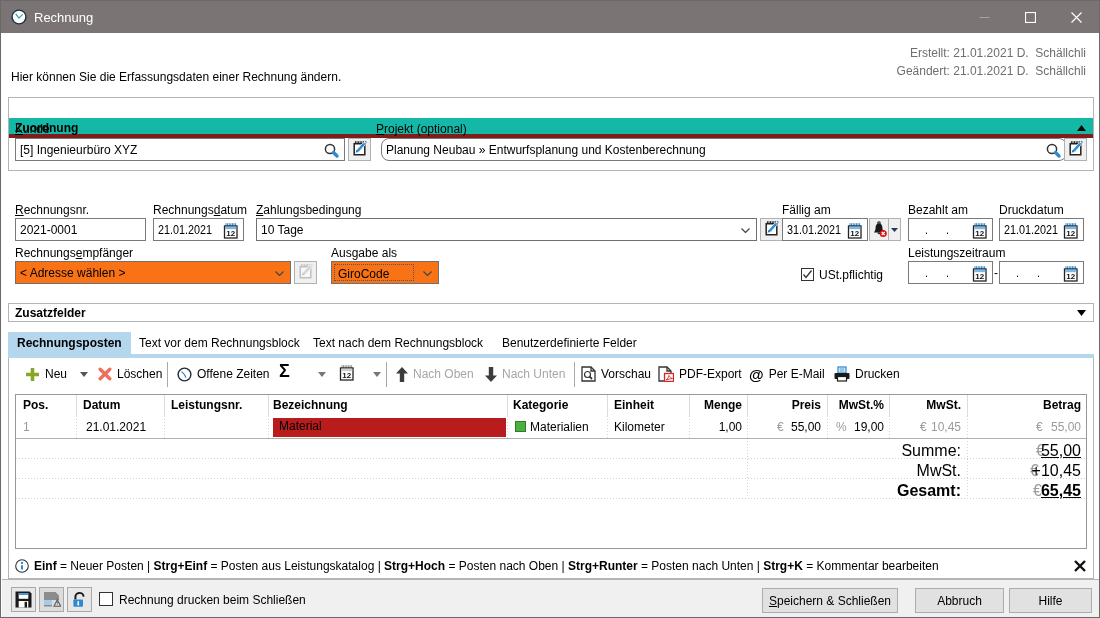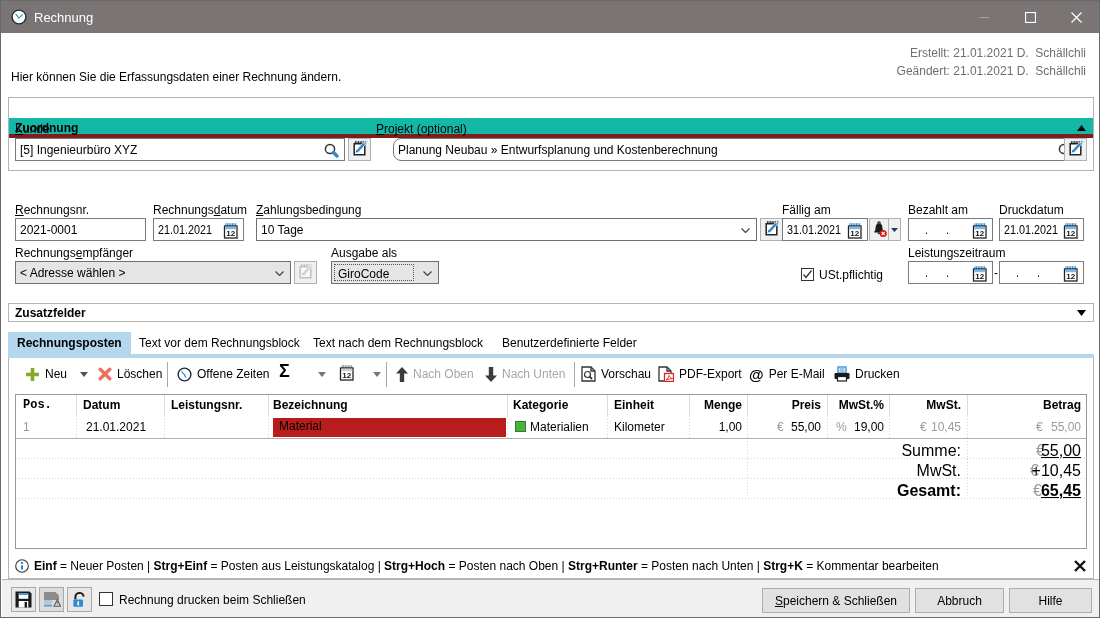--- a/index.html
+++ b/index.html
@@ -23,21 +23,21 @@
 
 .group { position:absolute; left:7px; width:1086px; background:#fff; border:1px solid #b4b4b4; }
 .group-hdr { position:relative; height:20px; background:#14b8a6; border-bottom:4px solid #7f1d1d;margin-top:20px; }
 .group-hdr .g-label { position:absolute; left:6px; top:3px; font-weight:bold; font-size:12px; }
 .g-arrow { position:absolute; right:7px; top:7px; }
 
 .fld-label { position:absolute; font-size:12px; white-space:pre; }
 .fld-label u { text-decoration:underline; }
 .textbox { position:absolute; height:23px; border:1px solid #7a7a7a; background:#fff; font-size:12px; display:flex; align-items:center; padding:0 4px; white-space:pre; }
 .dateval { display:inline-block; transform:scaleX(0.9); transform-origin:0 50%; }
-.combo { position:absolute; height:23px; border:1px solid #707070; background:#e5e5e5; font-size:12px; display:flex; align-items:center; padding:0 4px; }
+.combo { position:absolute; height:23px; border:1px solid #707070; background:#f97316; font-size:12px; display:flex; align-items:center; padding:0 4px; }
 .combo.white { background:#fff; }
 .focusrect { position:absolute; left:2px; top:2px; right:24px; bottom:2px; border:1px dotted #555; padding:2px 0 0 3px; }
 .icon-right { position:absolute; right:4px; top:3px; }
 .editbtn { position:absolute; width:23px; height:23px; background:#f0f0f0; border:1px solid #b1b1b1; display:flex; align-items:center; justify-content:center; }
 .chevron { position:absolute; right:6px; top:9px; }
 
 
 .tab { position:absolute; top:331px; height:22px; font-size:12px; display:flex; align-items:center; padding:0 9px; }
 .tab.active { background:#b5d7ee; font-weight:bold; }
 .tabstrip-bar { position:absolute; left:7px; top:353px; width:1086px; height:4px; background:#b5d7ee; }
@@ -122,21 +122,21 @@
   <div class="editbtn" style="left:347px; top:137px;">
     <span class="edit-slot"><svg width="18" height="18" viewBox="0 0 18 18">
   <path d="M3.2 4.8 h10.6 v11 h-10.6 Z" fill="#fff" stroke="#222" stroke-width="1.5"></path>
   <path d="M4.4 4.4 v-2.2 M6 4.4 v-2.2 M7.6 4.4 v-2.2 M9.2 4.4 v-2.2 M10.8 4.4 v-2.2 M12.4 4.4 v-2.2" stroke="#222" stroke-width="1"></path>
   <path d="M4.6 13.9 L5.6 10.9 L12.2 3.6 L14.4 5.6 L7.8 12.9 Z" fill="#2e8bd0" stroke="#fff" stroke-width="0.7"></path>
   <path d="M13.2 2.5 l1.2 -1.1 l1.9 1.7 l-1.1 1.2 Z" fill="#2e8bd0" stroke="#fff" stroke-width="0.5"></path>
   <path d="M4.6 13.9 L5.6 10.9 L6.8 12 Z" fill="#1565a7"></path>
 </svg></span>
   </div>
   <div class="fld-label" style="left:375px; top:121px;"><span></span><u>P</u><span>rojekt (optional)</span></div>
-  <div class="textbox" style="left:392px; top:137px; width:686px;border-radius:8px;">
+  <div class="textbox" style="left:380px; top:137px; width:686px;border-radius:8px;">
     <span>Planung Neubau » Entwurfsplanung und Kostenberechnung</span>
     <svg class="icon-right" width="17" height="17" viewBox="0 0 17 17">
       <circle cx="7" cy="7" r="4.6" fill="none" stroke="#333" stroke-width="1.5"></circle>
       <line x1="10.5" y1="10.5" x2="14" y2="14" stroke="#2e8bd0" stroke-width="3.4" stroke-linecap="round"></line>
     </svg>
   </div>
   <div class="editbtn" style="left:1063px; top:137px;">
     <span class="edit-slot"><svg width="18" height="18" viewBox="0 0 18 18">
   <path d="M3.2 4.8 h10.6 v11 h-10.6 Z" fill="#fff" stroke="#222" stroke-width="1.5"></path>
   <path d="M4.4 4.4 v-2.2 M6 4.4 v-2.2 M7.6 4.4 v-2.2 M9.2 4.4 v-2.2 M10.8 4.4 v-2.2 M12.4 4.4 v-2.2" stroke="#222" stroke-width="1"></path>
@@ -382,21 +382,21 @@
       <div style="left:888px; top:415px; height:22px; position:absolute; width:1px; background-image:linear-gradient(#d4d4d4 34%, transparent 34%); background-size:1px 3px;"></div>
       <div class="col-line" style="left:966px; top:394px; height:21px; position:absolute; width:1px; background:#dcdcdc;"></div>
       <div style="left:966px; top:415px; height:22px; position:absolute; width:1px; background-image:linear-gradient(#d4d4d4 34%, transparent 34%); background-size:1px 3px;"></div>
       <div style="left:15px; top:457px; width:1070px; height:1px; position:absolute; background-image:linear-gradient(90deg, #d4d4d4 34%, transparent 34%); background-size:3px 1px;"></div>
       <div style="left:15px; top:477px; width:1070px; height:1px; position:absolute; background-image:linear-gradient(90deg, #d4d4d4 34%, transparent 34%); background-size:3px 1px;"></div>
       <div style="left:15px; top:497px; width:1070px; height:1px; position:absolute; background-image:linear-gradient(90deg, #d4d4d4 34%, transparent 34%); background-size:3px 1px;"></div>
       <div style="left:746px; top:437px; width:1px; height:60px; position:absolute; background-image:linear-gradient(#d4d4d4 34%, transparent 34%); background-size:1px 3px;"></div>
       <div style="left:966px; top:437px; width:1px; height:60px; position:absolute; background-image:linear-gradient(#d4d4d4 34%, transparent 34%); background-size:1px 3px;"></div>
     </div>
 
-  <div class="grid-hdr" style="left:22px; top:397px;font-family:Liberation Mono, monospace;">Pos.</div>
+  <div class="grid-hdr" style="left:22px; top:397px;">Pos.</div>
   <div class="grid-hdr" style="left:82px; top:397px;">Datum</div>
   <div class="grid-hdr" style="left:170px; top:397px;">Leistungsnr.</div>
   <div class="grid-hdr" style="left:272px; top:397px;">Bezeichnung</div>
   <div class="grid-hdr" style="left:512px; top:397px;">Kategorie</div>
   <div class="grid-hdr" style="left:613px; top:397px;">Einheit</div>
   <div class="grid-hdr num" style="left:688px; top:397px; width:53px;">Menge</div>
   <div class="grid-hdr num" style="left:746px; top:397px; width:74px;">Preis</div>
   <div class="grid-hdr num" style="left:826px; top:397px; width:57px;">MwSt.%</div>
   <div class="grid-hdr num" style="left:888px; top:397px; width:72px;">MwSt.</div>
   <div class="grid-hdr num" style="left:966px; top:397px; width:114px;">Betrag</div>
@@ -461,21 +461,21 @@
     <div class="ftbtn" style="left:65px;">
       <svg width="19" height="19" viewBox="0 0 19 19">
         <path d="M5.4 9.5 V7.4 a4.1 4.1 0 0 1 8.2 -0.8" fill="none" stroke="#1a1a1a" stroke-width="2"></path>
         <rect x="3.4" y="9.5" width="9.6" height="7.3" rx="0.8" fill="#2e8bd0"></rect>
         <rect x="7.5" y="11.2" width="1.5" height="3" fill="#fff"></rect>
         <circle cx="8.25" cy="14.6" r="1" fill="#fff"></circle>
       </svg>
     </div>
     <div style="position:absolute; left:97px; top:12px; width:14px; height:14px; border:1px solid #333; background:#fff;"></div>
     <span class="cb-label" style="left:117px; top:13px;">Rechnung drucken beim Schließen</span>
-    <div class="pushbtn" style="left:760px; width:148px;text-align:center;">
+    <div class="pushbtn" style="left:760px; width:136px;text-align:center;">
         <span><span></span><u>S</u><span>peichern &amp; Schließen</span></span>
       </div>
     <div class="pushbtn" style="left:913px; width:89px;">
         <span>Abbruch</span>
       </div>
     <div class="pushbtn" style="left:1007px; width:83px;">
         <span>Hilfe</span>
       </div>
   </div>
 

